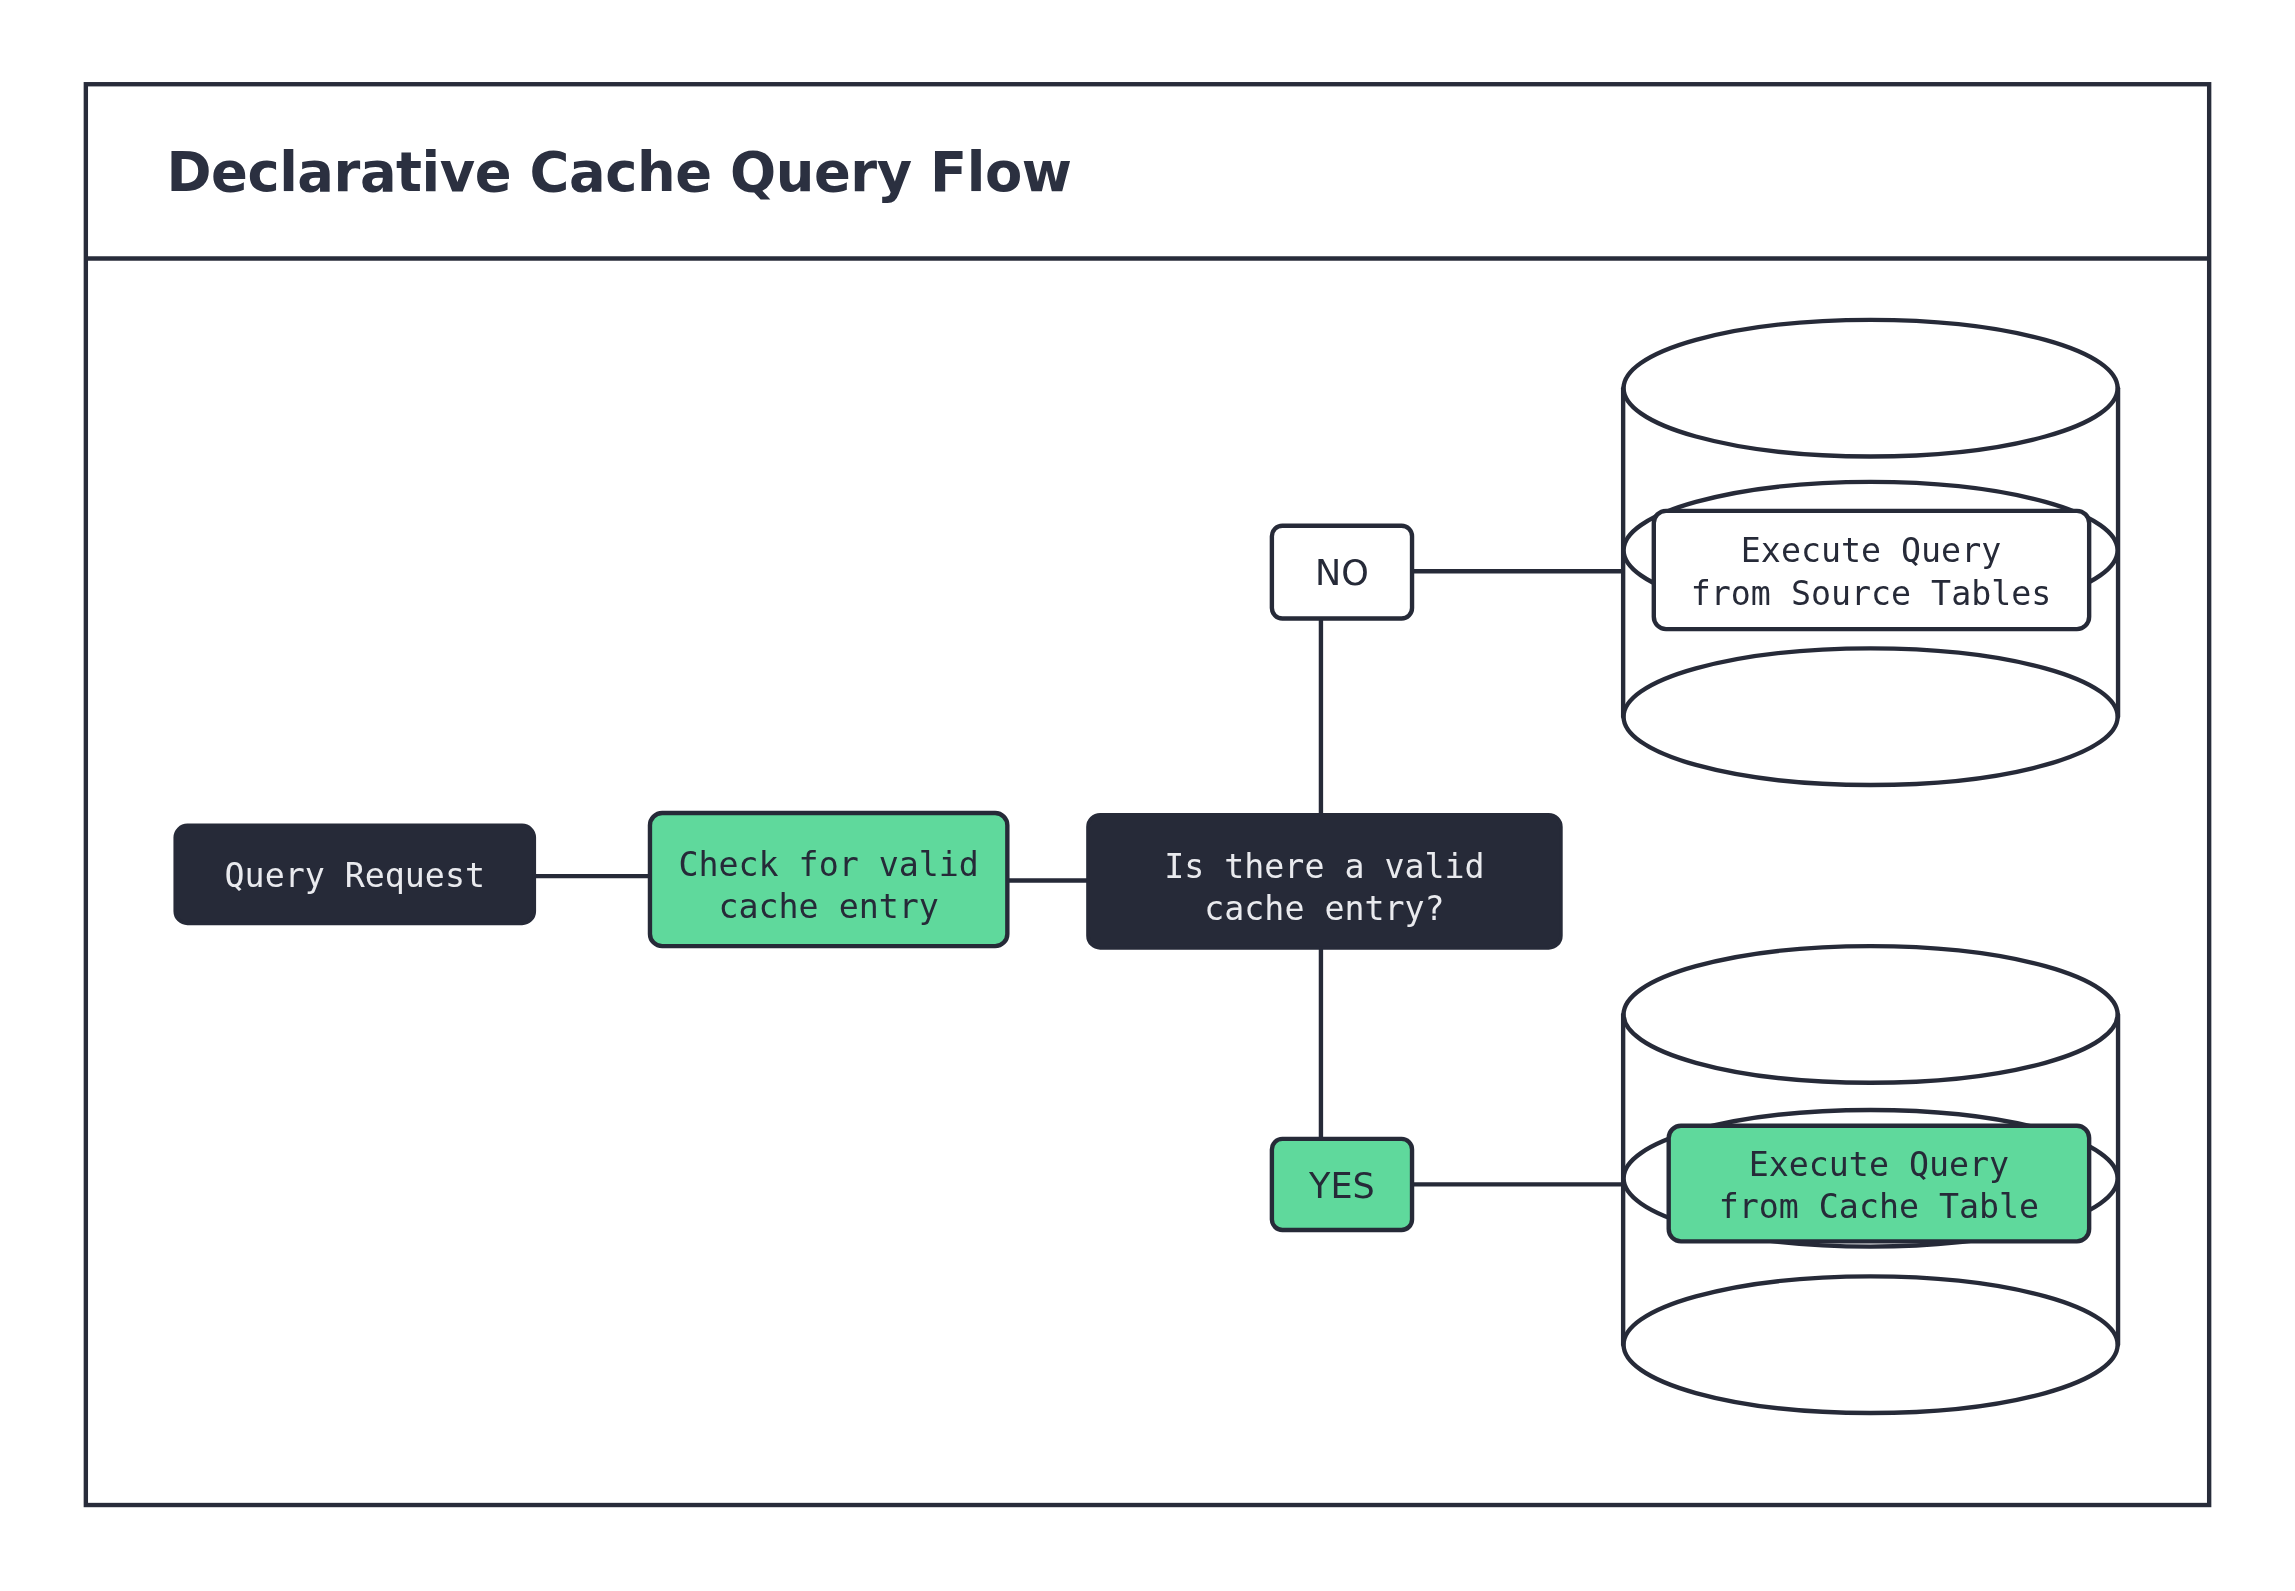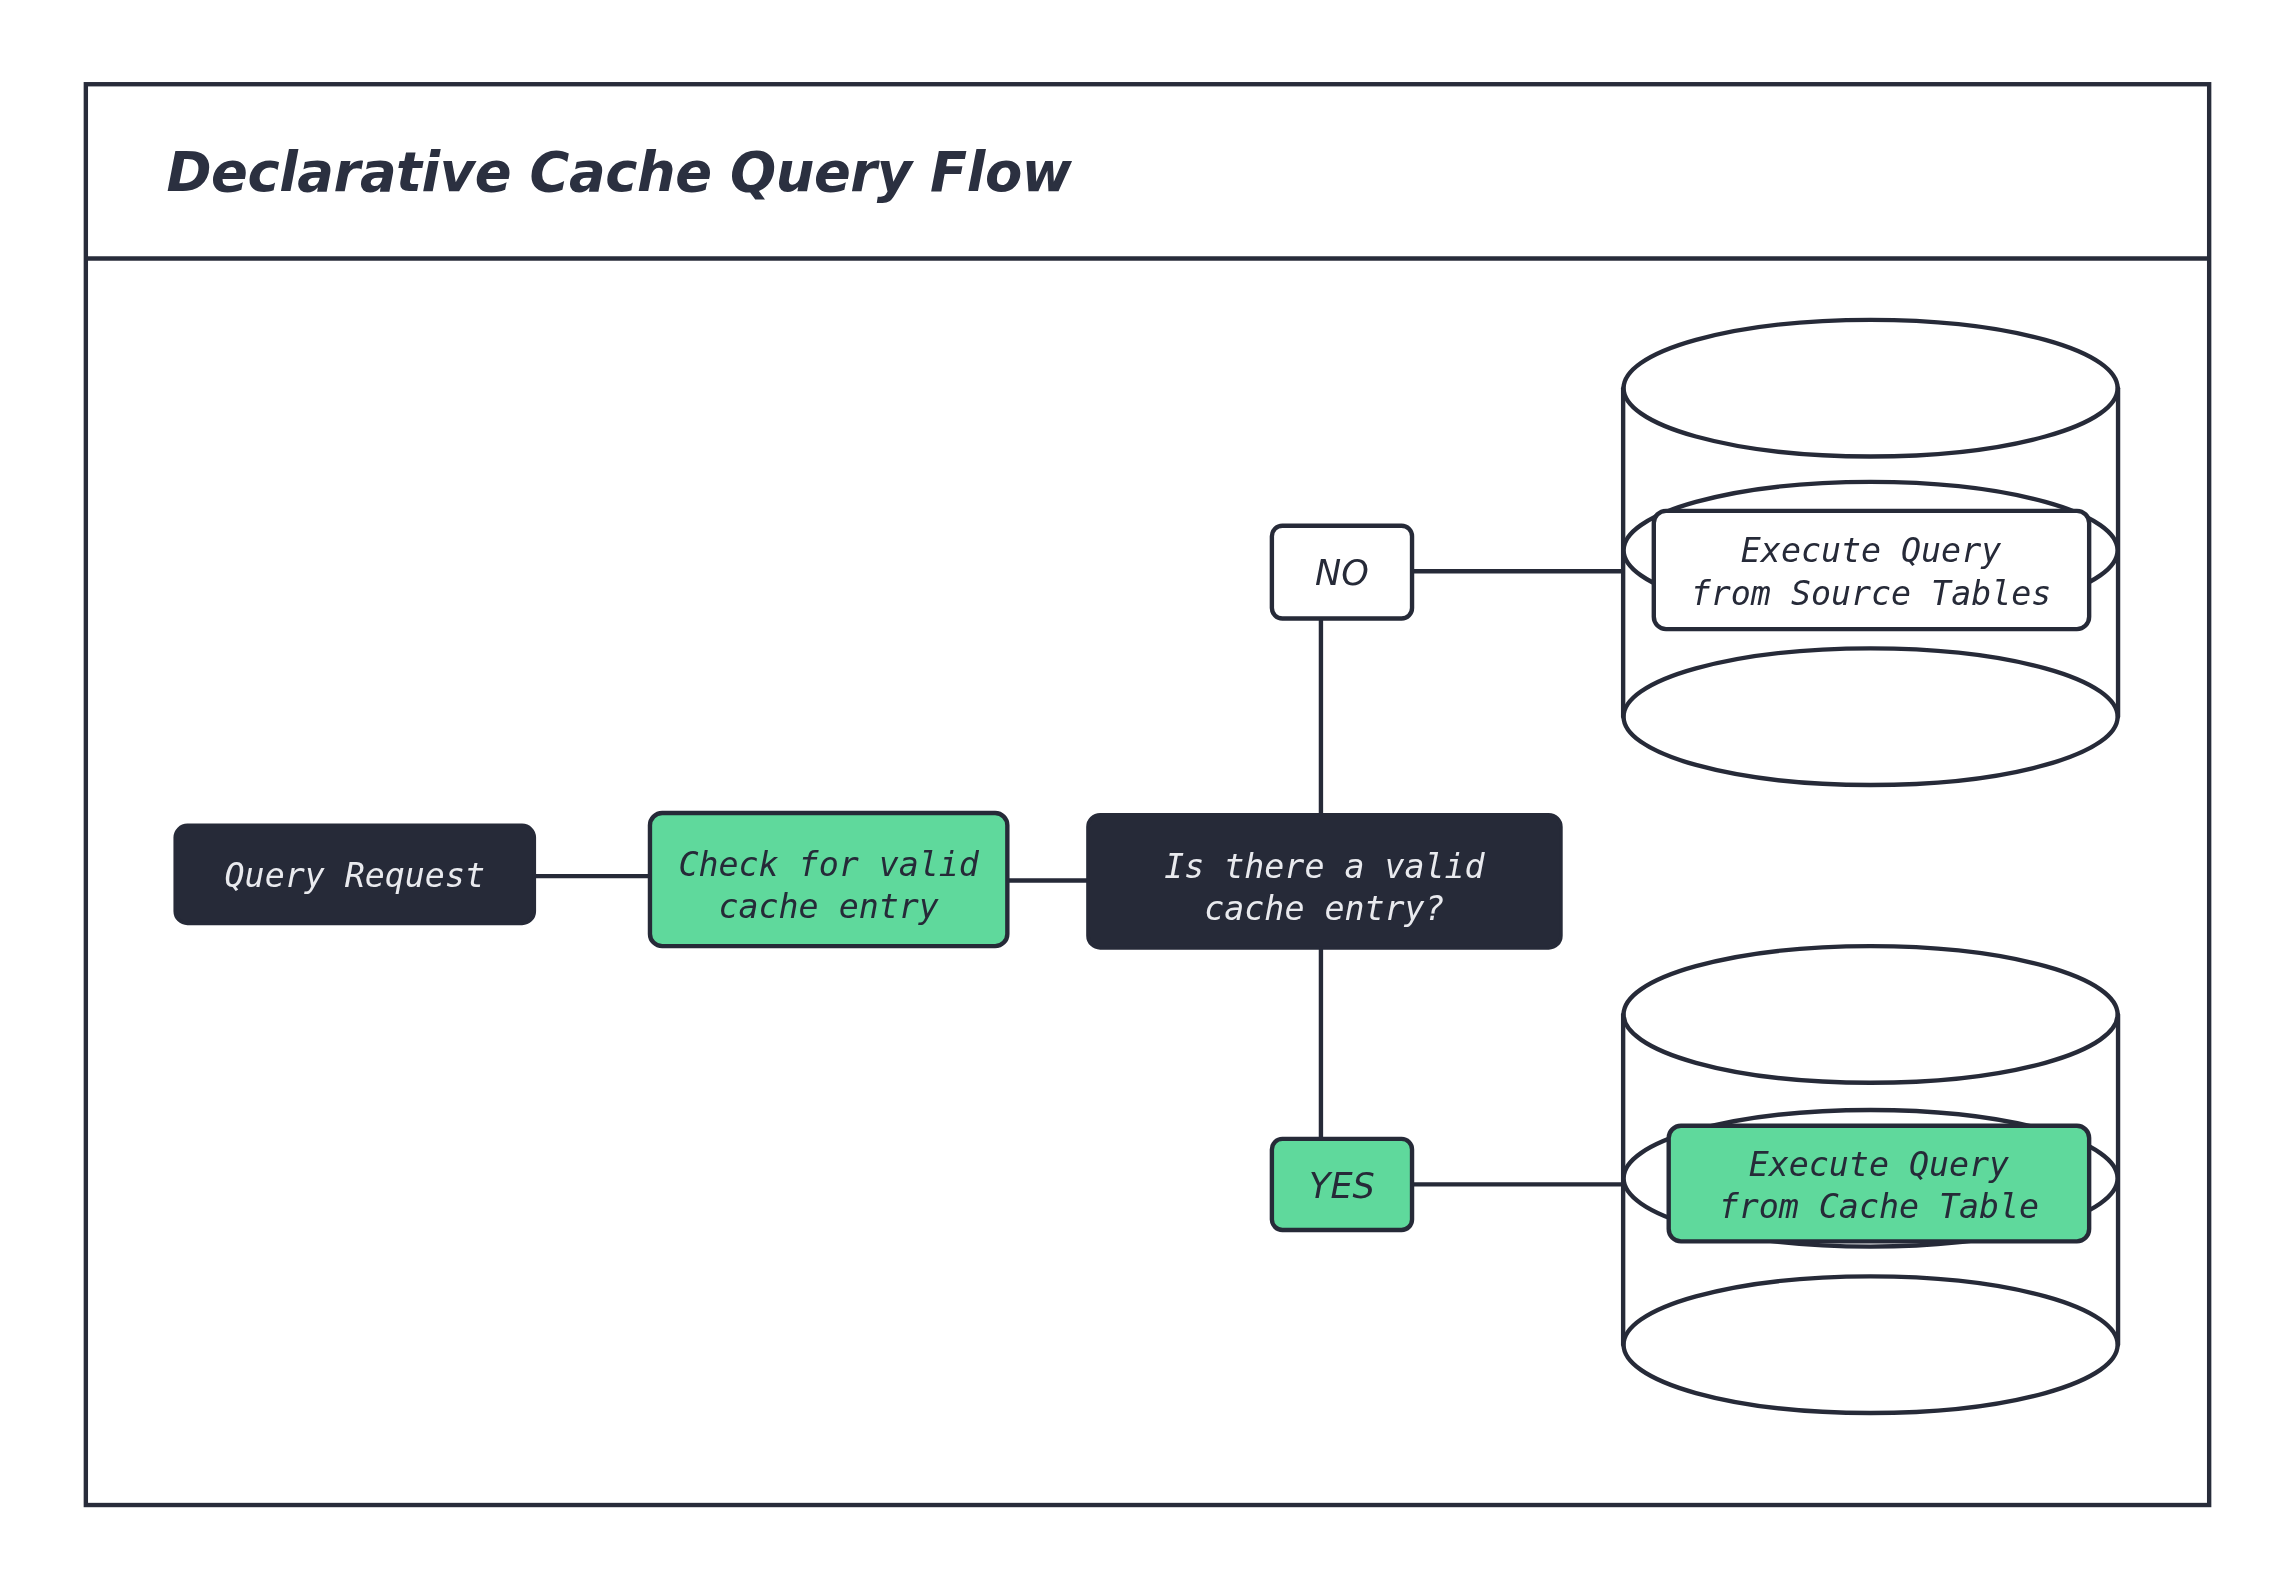--- a/index.html
+++ b/index.html
@@ -1,17 +1,17 @@
 <!DOCTYPE html>
 <html style="font-size:14px"><head>
 <meta charset="utf-8">
 <style>
   html,body{margin:0;padding:0;background:#ffffff;}
   body{width:2295px;height:1591px;font-family:"Liberation Sans",sans-serif;overflow:hidden;}
-  #stage{position:relative;width:2295px;height:1591px;background:#ffffff;font-style:italic;}
+  #stage{position:relative;width:2295px;height:1591px;background:#ffffff;}
   svg#diagram{position:absolute;left:0;top:0;width:2295px;height:1591px;display:block;}
   .frame-rect{fill:#ffffff;stroke:#282c3a;stroke-width:5;}
   .divider{stroke:#282c3a;stroke-width:5;}
   .title-text{font-family:"DejaVu Sans","Liberation Sans",sans-serif;font-weight:bold;font-size:62px;fill:#2b3040;letter-spacing:-0.5px;}
   .node-dark{fill:#262a38;stroke:#262a38;stroke-width:4;}
   .node-green{fill:#5fd99c;stroke:#262a38;stroke-width:5;}
   .node-white{fill:#ffffff;stroke:#262a38;stroke-width:5;}
   .txt-mono{font-family:"DejaVu Sans Mono","Liberation Mono",monospace;font-size:38px;}
   .txt-on-dark{fill:#e9eaee;}
   .txt-on-light{fill:#262a38;}

